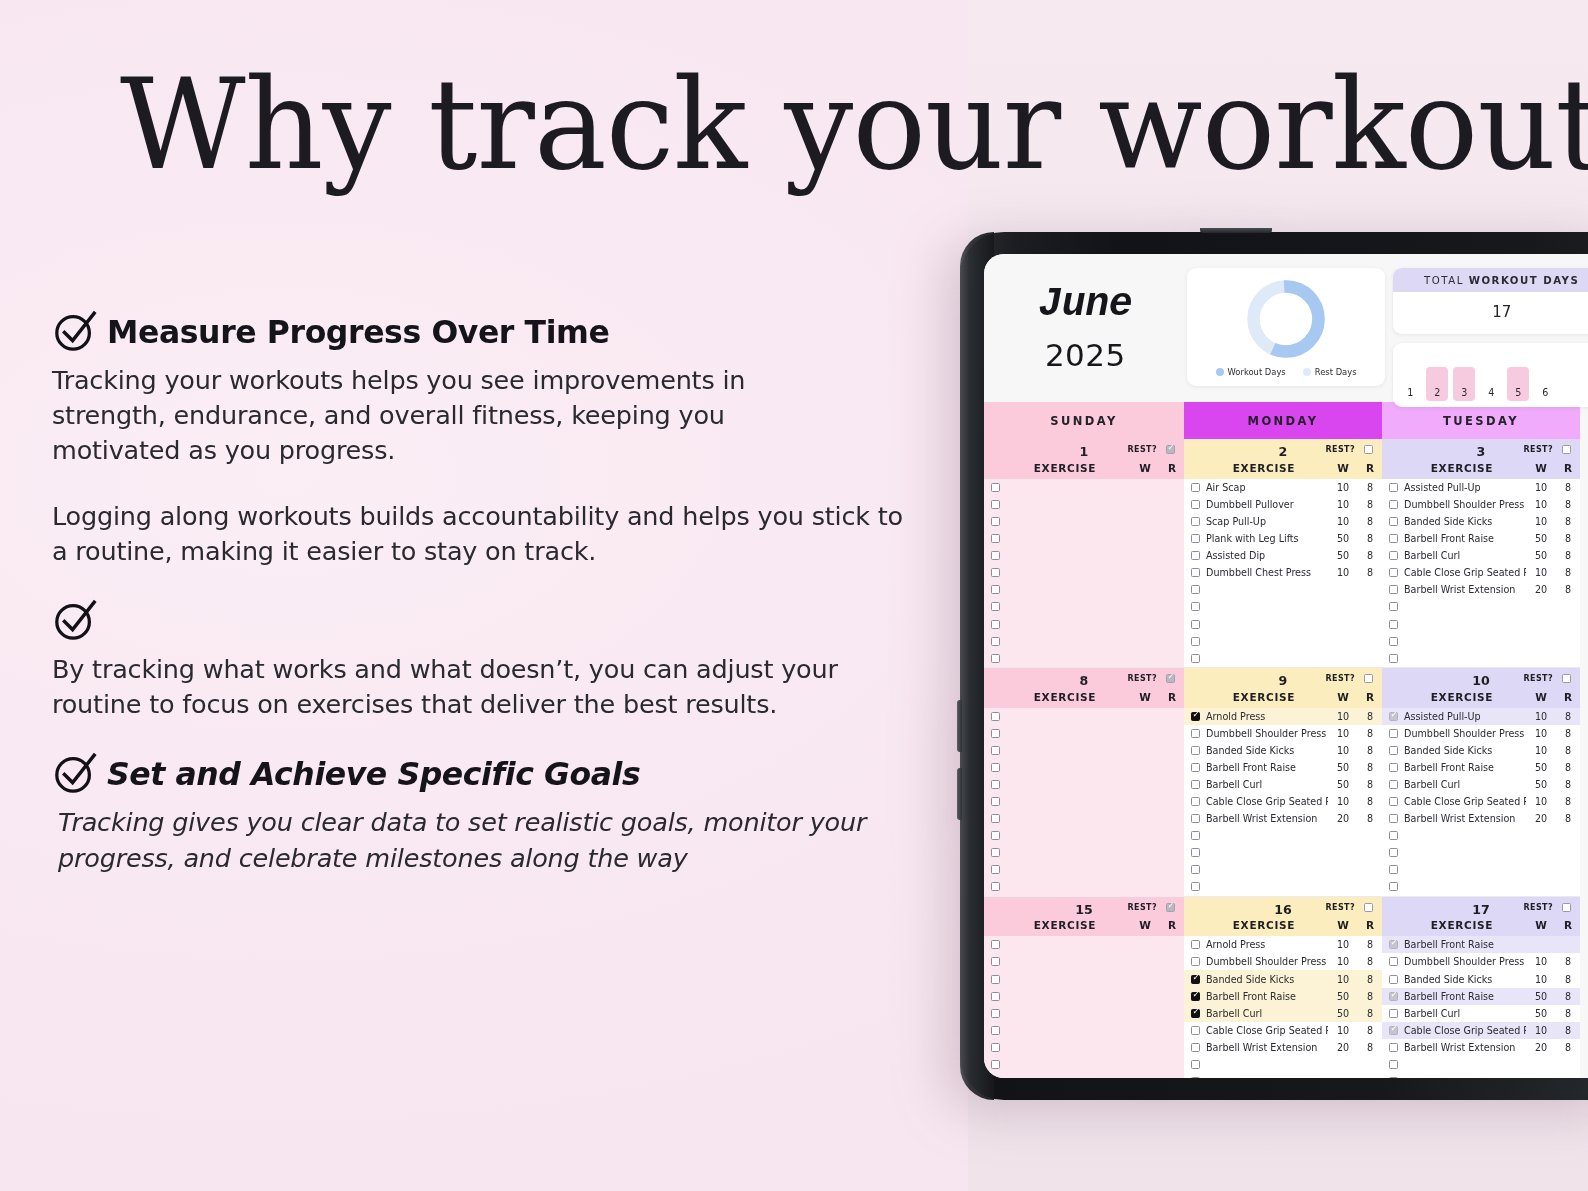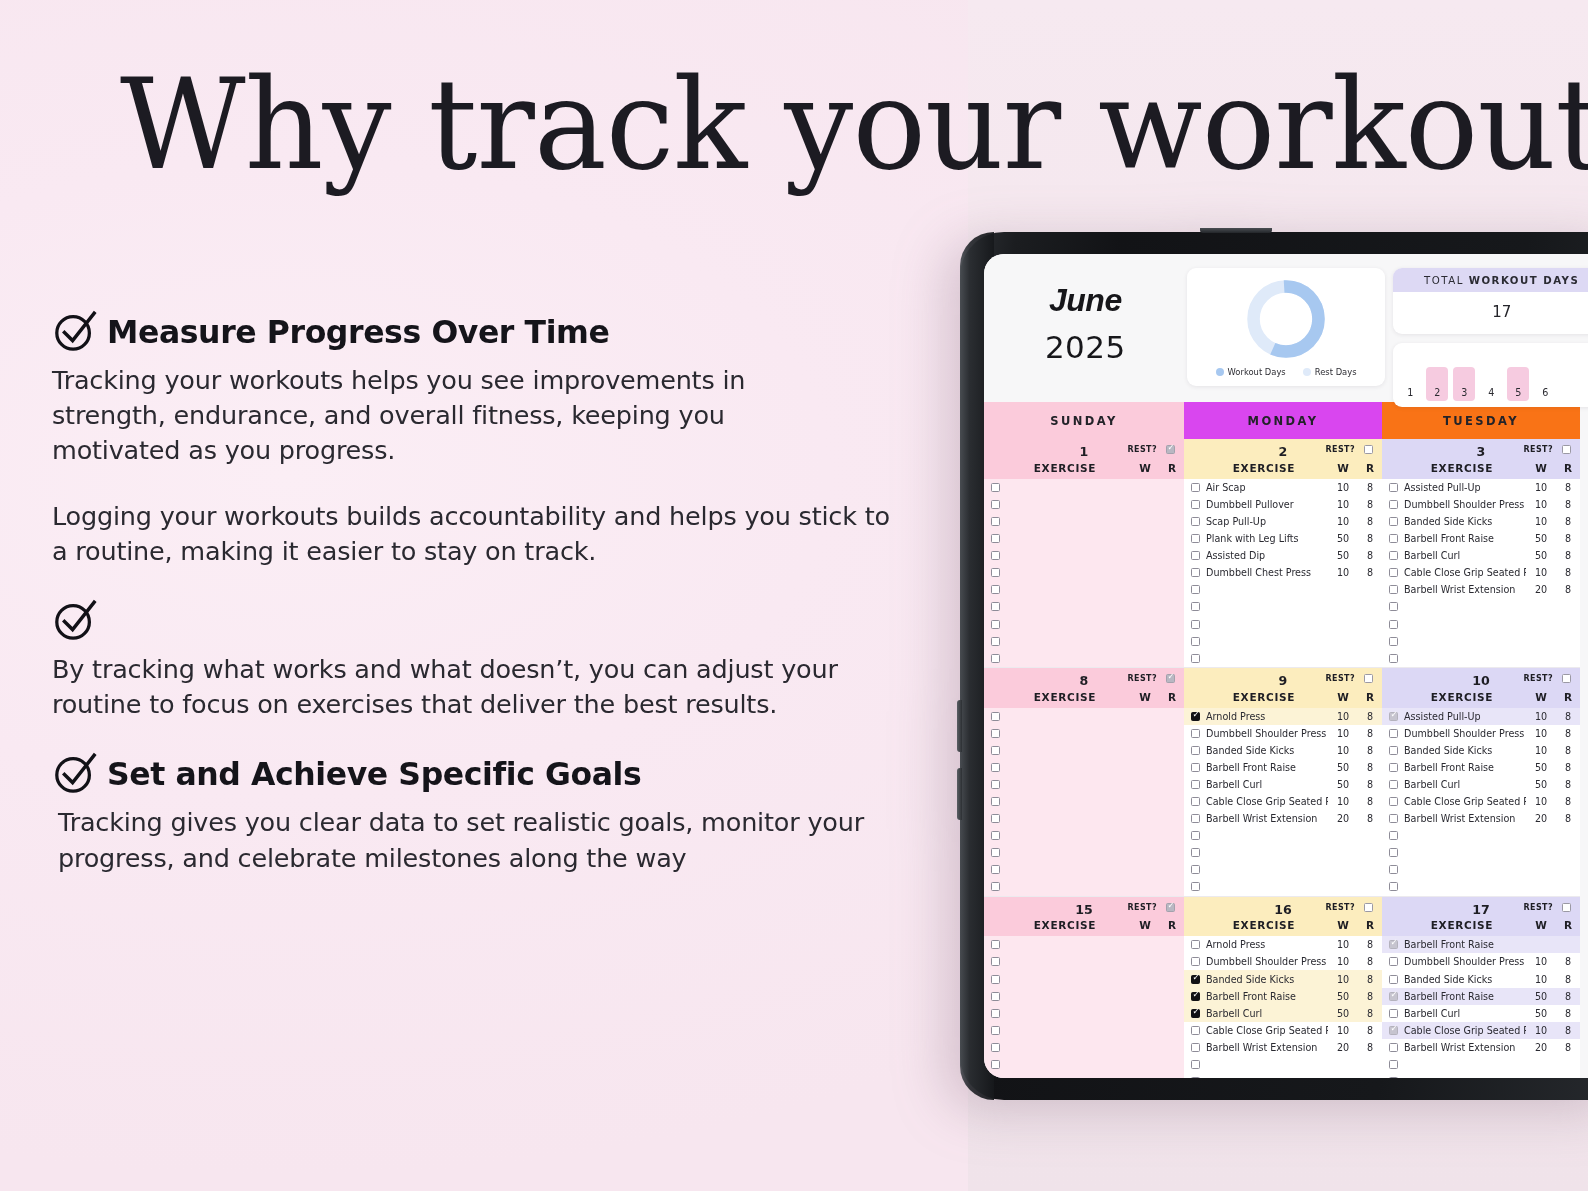--- a/index.html
+++ b/index.html
@@ -59,21 +59,21 @@
     font-weight:400;
     font-size:25.5px;
     line-height:1.38;
     color:#2a2930;
     letter-spacing:-0.2px;
     max-width:850px;
   }
   .b1 .benefit-text { max-width:800px; }
   .b2 .benefit-text { max-width:860px; }
   .b3 .benefit-text { max-width:830px; }
-  .b4 { margin-top:2px; }
+  .b4 { margin-top:2px;font-style:italic; }
   .b4 .benefit-text { padding-left:6px; max-width:870px; }
 
   
   .tablet-wrap {
     position:absolute; left:950px; top:232px;
     width:660px; height:890px;
     filter:drop-shadow(-14px 10px 26px rgba(120,90,110,.28));
   }
   .tablet-body {
     position:absolute; left:10px; top:0;
@@ -107,22 +107,22 @@
     overflow:hidden;
   }
 
   
   .app-head {
     position:relative; height:148px; background:#f7f7f8;
     display:flex; align-items:flex-start;
   }
   .month-block { width:204px; padding:28px 0 0 0; text-align:center; }
   .month-name {
-    font-family:Liberation Sans, sans-serif; font-style:italic; font-weight:700;
-    font-size:32px; color:#16161a; letter-spacing:-0.5px;
+    font-family:Liberation Mono, monospace; font-style:italic; font-weight:700;
+    font-size:40px; color:#16161a; letter-spacing:-0.5px;
   }
   .month-year {
     font-family:"DejaVu Sans", sans-serif; font-weight:400;
     font-size:31px; color:#17171b; margin-top:10px; letter-spacing:0.5px;text-align:center;
   }
   .chart-card {
     width:200px; height:118px; margin-top:14px;
     background:#fff; border-radius:9px;
     box-shadow:0 1px 4px rgba(40,30,50,.09);
     position:relative;
@@ -168,21 +168,21 @@
   
   .cal { display:flex; }
   .col { width:198px; }
   .col.sun { width:200px; }
   .dow {
     text-align:center; font-size:11.5px; font-weight:700; letter-spacing:2.4px;
     padding:12px 0 11px; font-family:"DejaVu Sans", sans-serif; color:#232329;
   }
   .col.sun .dow { background:#fbcbdb; }
   .col.mon .dow { background:#d946ef; }
-  .col.tue .dow { background:#f97316; }
+  .col.tue .dow { background:#f0abfc; }
 
   .week { border-bottom:1px solid #eceaee; }
   .daybar { position:relative; padding:5px 0 0; }
   .col.sun .daybar { background:#fbcbdb; }
   .col.mon .daybar { background:#fcedbe; }
   .col.tue .daybar { background:#dcd8f5; }
   .dnum {
     text-align:center; font-weight:700; font-size:12.6px;
     font-family:"DejaVu Sans", sans-serif; color:#1e1e24; line-height:1.25;
   }
@@ -249,21 +249,21 @@
         <svg class="check-icon" viewBox="0 0 48 48">
           <circle cx="22" cy="26" r="17" fill="none" stroke="#121117" stroke-width="3.4"></circle>
           <path d="M13 25.5 L21.5 34 L44 5.5" fill="none" stroke="#121117" stroke-width="3.6" stroke-linecap="square"></path>
         </svg>
         <div class="benefit-title">Measure Progress Over Time</div>
       </div>
       <div class="benefit-text">Tracking your workouts helps you see improvements in strength, endurance, and overall fitness, keeping you motivated as you progress.</div>
     </div>
 
     <div class="benefit b2">
-      <div class="benefit-text">Logging your workouts builds accountability and helps you stick to a routine, making it easier to stay on track.</div>
+      <div class="benefit-text">Logging along workouts builds accountability and helps you stick to a routine, making it easier to stay on track.</div>
     </div>
 
     <div class="benefit b3">
       <div class="benefit-head">
         <svg class="check-icon" viewBox="0 0 48 48">
           <circle cx="22" cy="26" r="17" fill="none" stroke="#121117" stroke-width="3.4"></circle>
           <path d="M13 25.5 L21.5 34 L44 5.5" fill="none" stroke="#121117" stroke-width="3.6" stroke-linecap="square"></path>
         </svg>
       </div>
       <div class="benefit-text">By tracking what works and what doesn’t, you can adjust your routine to focus on exercises that deliver the best results.</div>

